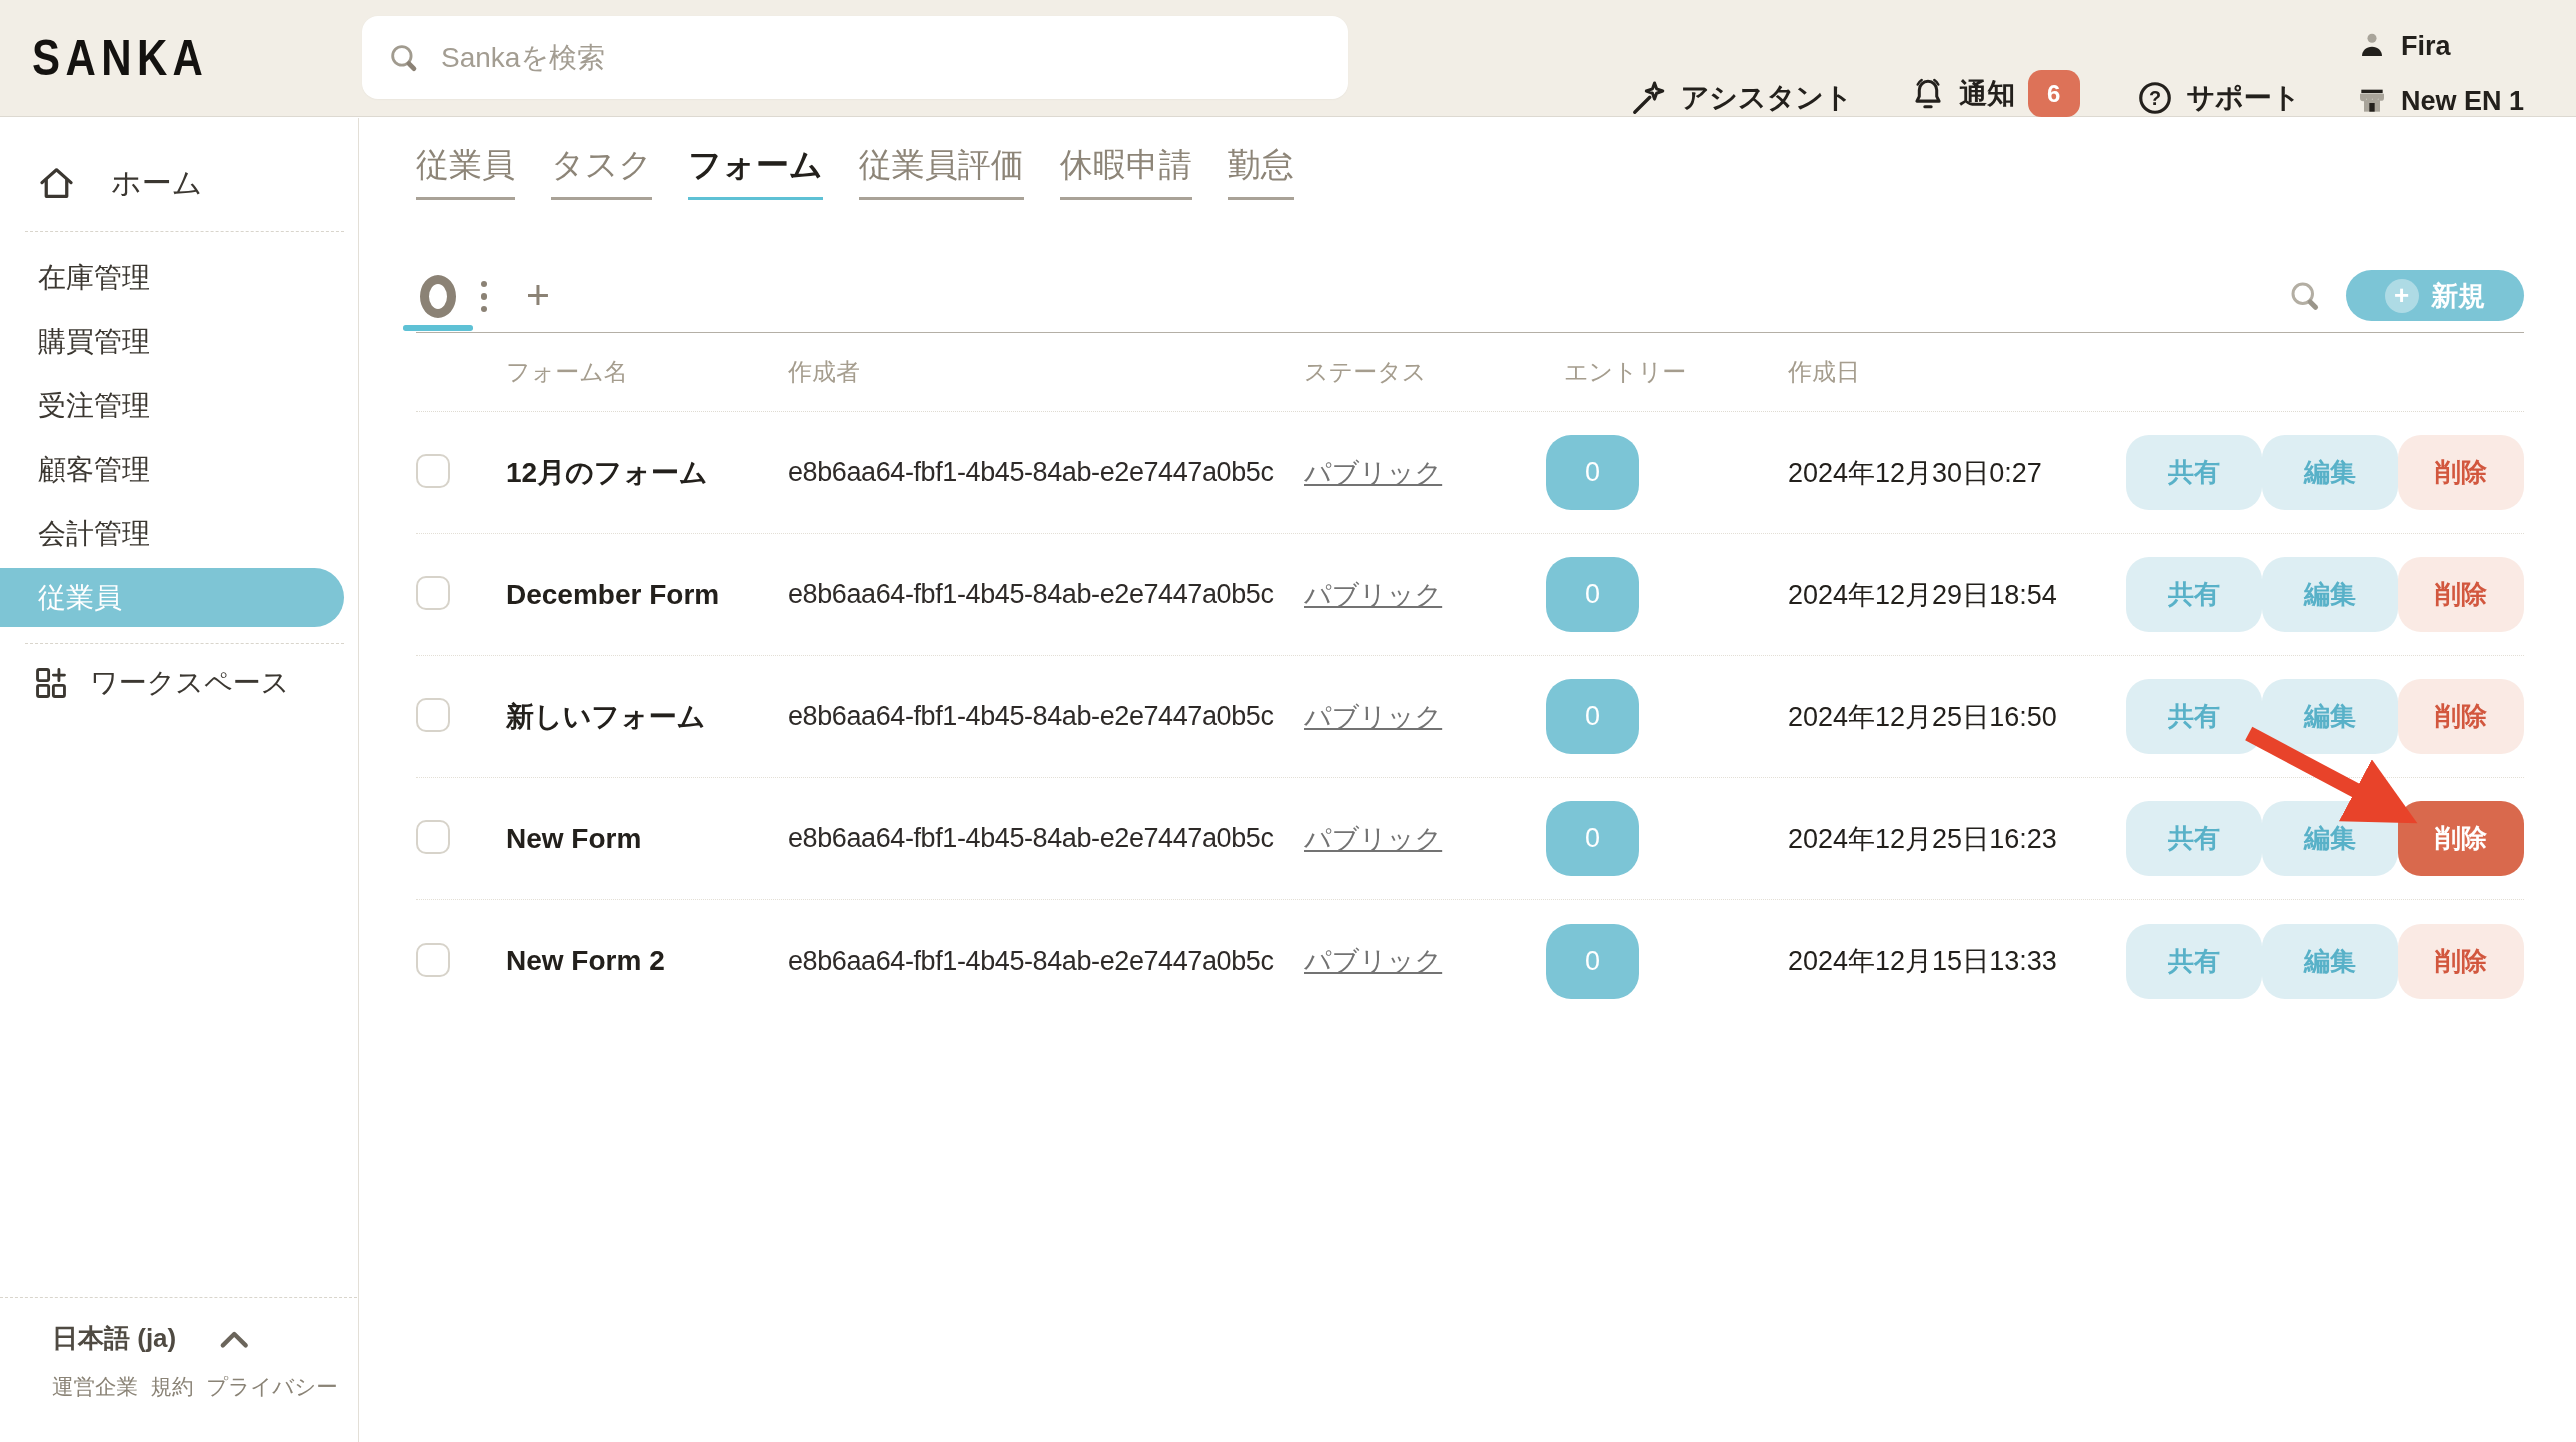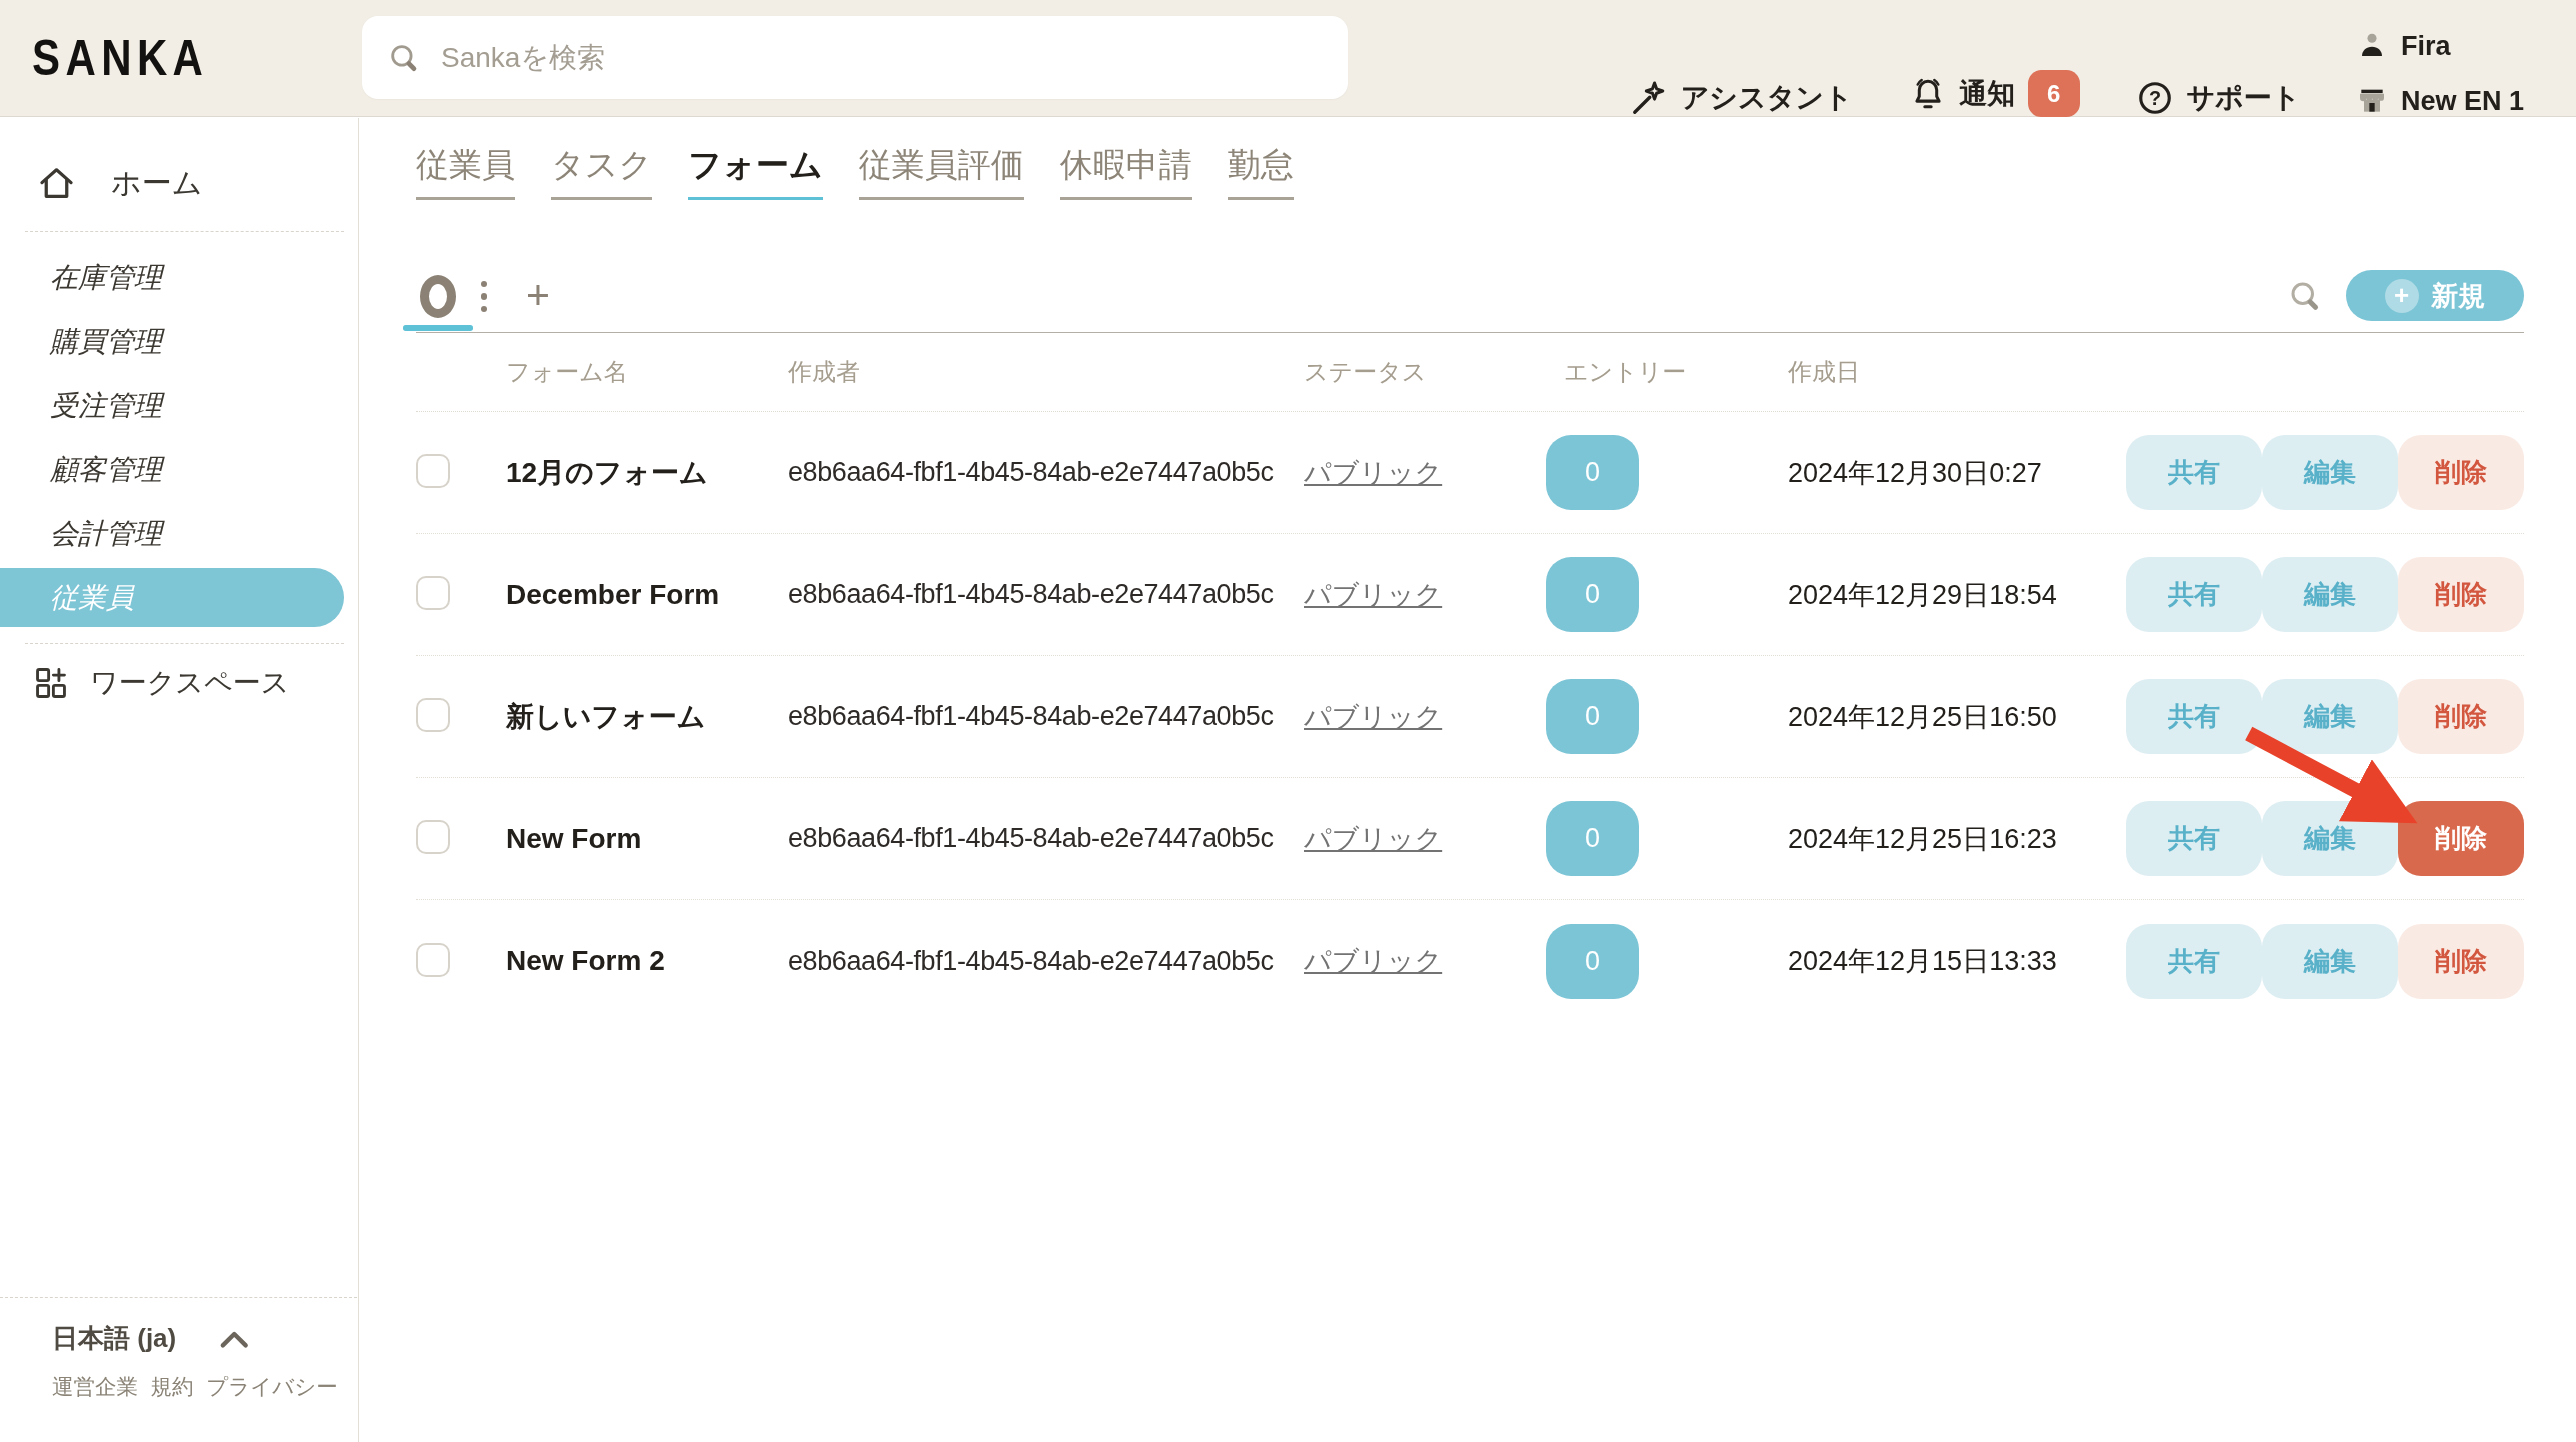--- a/index.html
+++ b/index.html
@@ -54,22 +54,22 @@
     background:#ffffff; border-right:1.8px solid #e3dfd7;
   }
   .side-home {
     margin-top:34px; height:63px; display:flex; align-items:center;
     padding-left:36px; gap:34px; cursor:pointer;
   }
   .side-home .side-label { font-size:30px; color:#3b3731; }
   .dashed-div { border-top:1.8px dashed #d9d5cc; margin:16px 14.3px 0 25px; }
   .nav-list { margin-top:14.3px; }
   .nav-item {
-    height:64px; display:flex; align-items:center; padding-left:50px;
-    font-size:28px; color:#3b3731; cursor:pointer; white-space:nowrap;font-style:italic;
+    height:64px; display:flex; align-items:center; padding-left:38px;
+    font-size:28px; color:#3b3731; cursor:pointer; white-space:nowrap;
   }
   .nav-item.active {
     height:59px; width:344px; background:#7ec5d5; color:#ffffff;
     border-radius:0 30px 30px 0; margin:1.8px 0;
   }
   .side-workspace {
     margin-top:7.2px; height:63px; display:flex; align-items:center;
     padding-left:32px; gap:20px; cursor:pointer;
   }
   .side-workspace .side-label { font-size:28px; color:#3b3731; }

